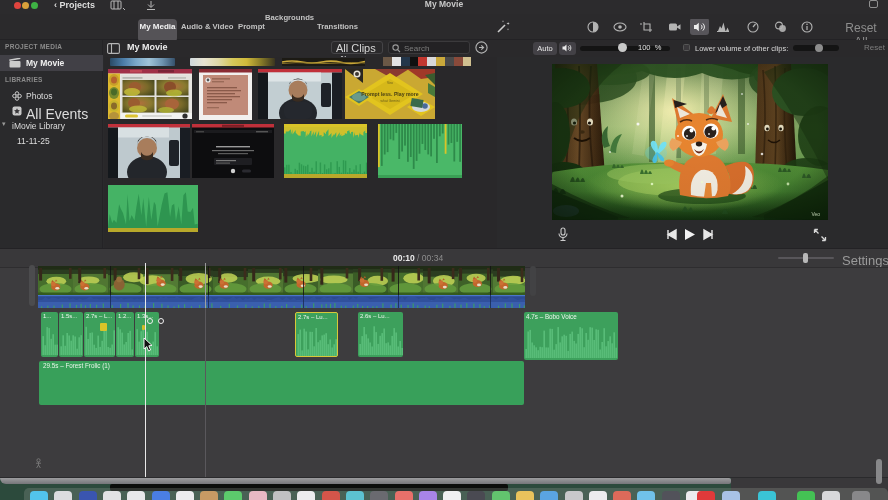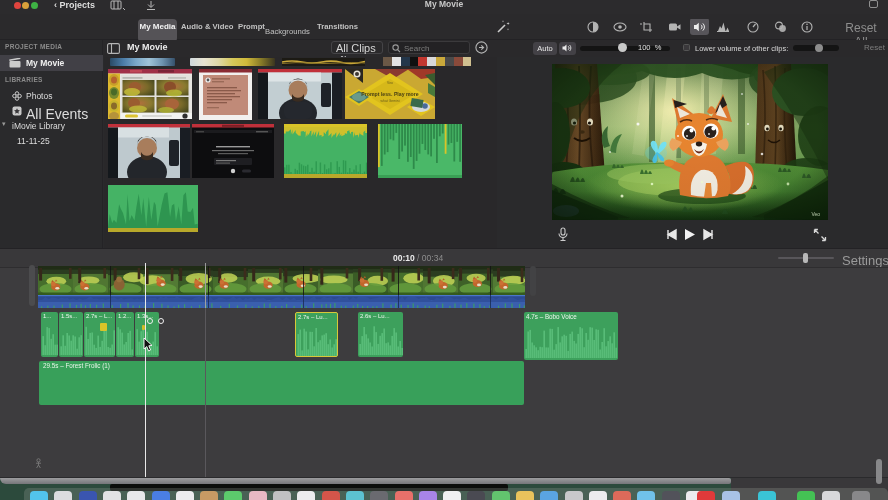--- a/index.html
+++ b/index.html
@@ -26,21 +26,21 @@
 <path d="M13 8 l2 2" stroke-width="1"></path>
 <path d="M41 1 v6 M38 4.5 L41 7.5 L44 4.5 M37 9.5 h8" stroke="#b9b9b9"></path>
 </g>
   </svg>
 <div class="abs" style="left:394px;top:0;width:100px;height:12px;color:#c9c9c9;font-size:8.5px;font-weight:bold;text-align:center;line-height:9px;">My Movie</div>
 <div class="abs" style="left:869px;top:0px;width:9px;height:8px;border:1px solid #909090;border-radius:2px;"></div>
 <div class="abs" style="left:0;top:14px;width:888px;height:26px;background:#2b2a2c;border-bottom:1px solid #232225;"></div>
 <div class="abs" style="left:138px;top:19px;width:39px;height:23px;background:#555357;border-radius:4px;color:#f2f2f2;font-size:8px;font-weight:bold;text-align:center;line-height:15px;">My Media</div>
 <div class="abs" style="left:181px;top:19px;height:15px;color:#c2c2c2;font-size:7.7px;font-weight:bold;line-height:15px;white-space:nowrap;">Audio &amp; Video</div>
 <div class="abs" style="left:238px;top:19px;height:15px;color:#c2c2c2;font-size:7.7px;font-weight:bold;line-height:15px;white-space:nowrap;">Prompt</div>
-<div class="abs" style="left:265px;top:24px;height:15px;color:#c2c2c2;font-size:7.7px;font-weight:normal;line-height:15px;white-space:nowrap;">Backgrounds</div>
+<div class="abs" style="left:265px;top:10px;height:15px;color:#c2c2c2;font-size:7.7px;font-weight:bold;line-height:15px;white-space:nowrap;">Backgrounds</div>
 <div class="abs" style="left:317px;top:19px;height:15px;color:#c2c2c2;font-size:7.7px;font-weight:bold;line-height:15px;white-space:nowrap;">Transitions</div>
 <svg class="abs" style="left:496px;top:18px;" width="16" height="16" viewBox="0 0 16 16">
 <path d="M2 14 L9 7" stroke="#cccccc" stroke-width="1.6"></path>
 <path d="M10.5 5.5 l1.2-0.4 0.4-1.2 0.4 1.2 1.2 0.4 -1.2 0.4 -0.4 1.2 -0.4-1.2z" fill="#cccccc"></path>
 <path d="M12 10 l0.3 0.9 0.9 0.3 -0.9 0.3 -0.3 0.9 -0.3-0.9 -0.9-0.3 0.9-0.3z" fill="#aaaaaa"></path>
 <path d="M7 2 l0.3 0.9 0.9 0.3 -0.9 0.3 -0.3 0.9 -0.3-0.9 -0.9-0.3 0.9-0.3z" fill="#aaaaaa"></path>
 </svg>
 
 <svg class="abs" style="left:585px;top:19px;" width="230" height="16" viewBox="0 0 230 16">
 

